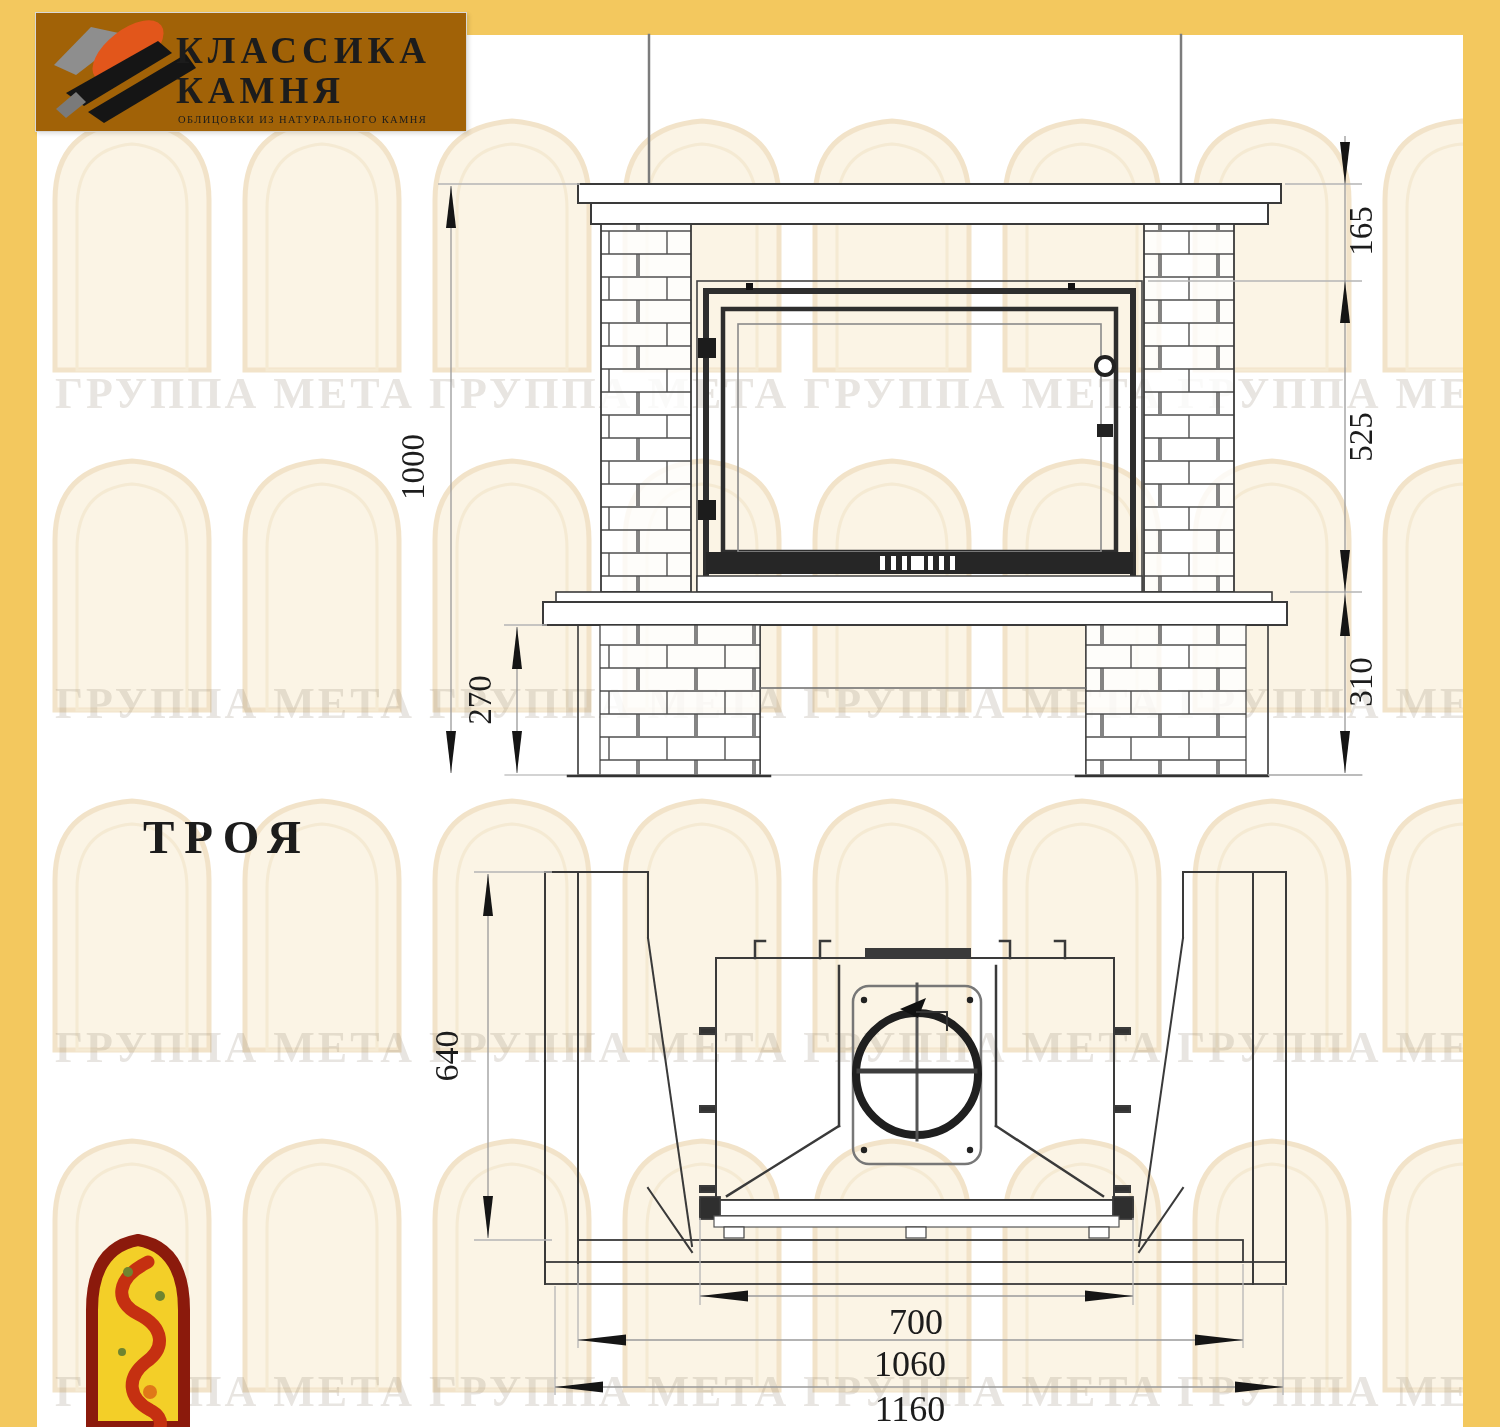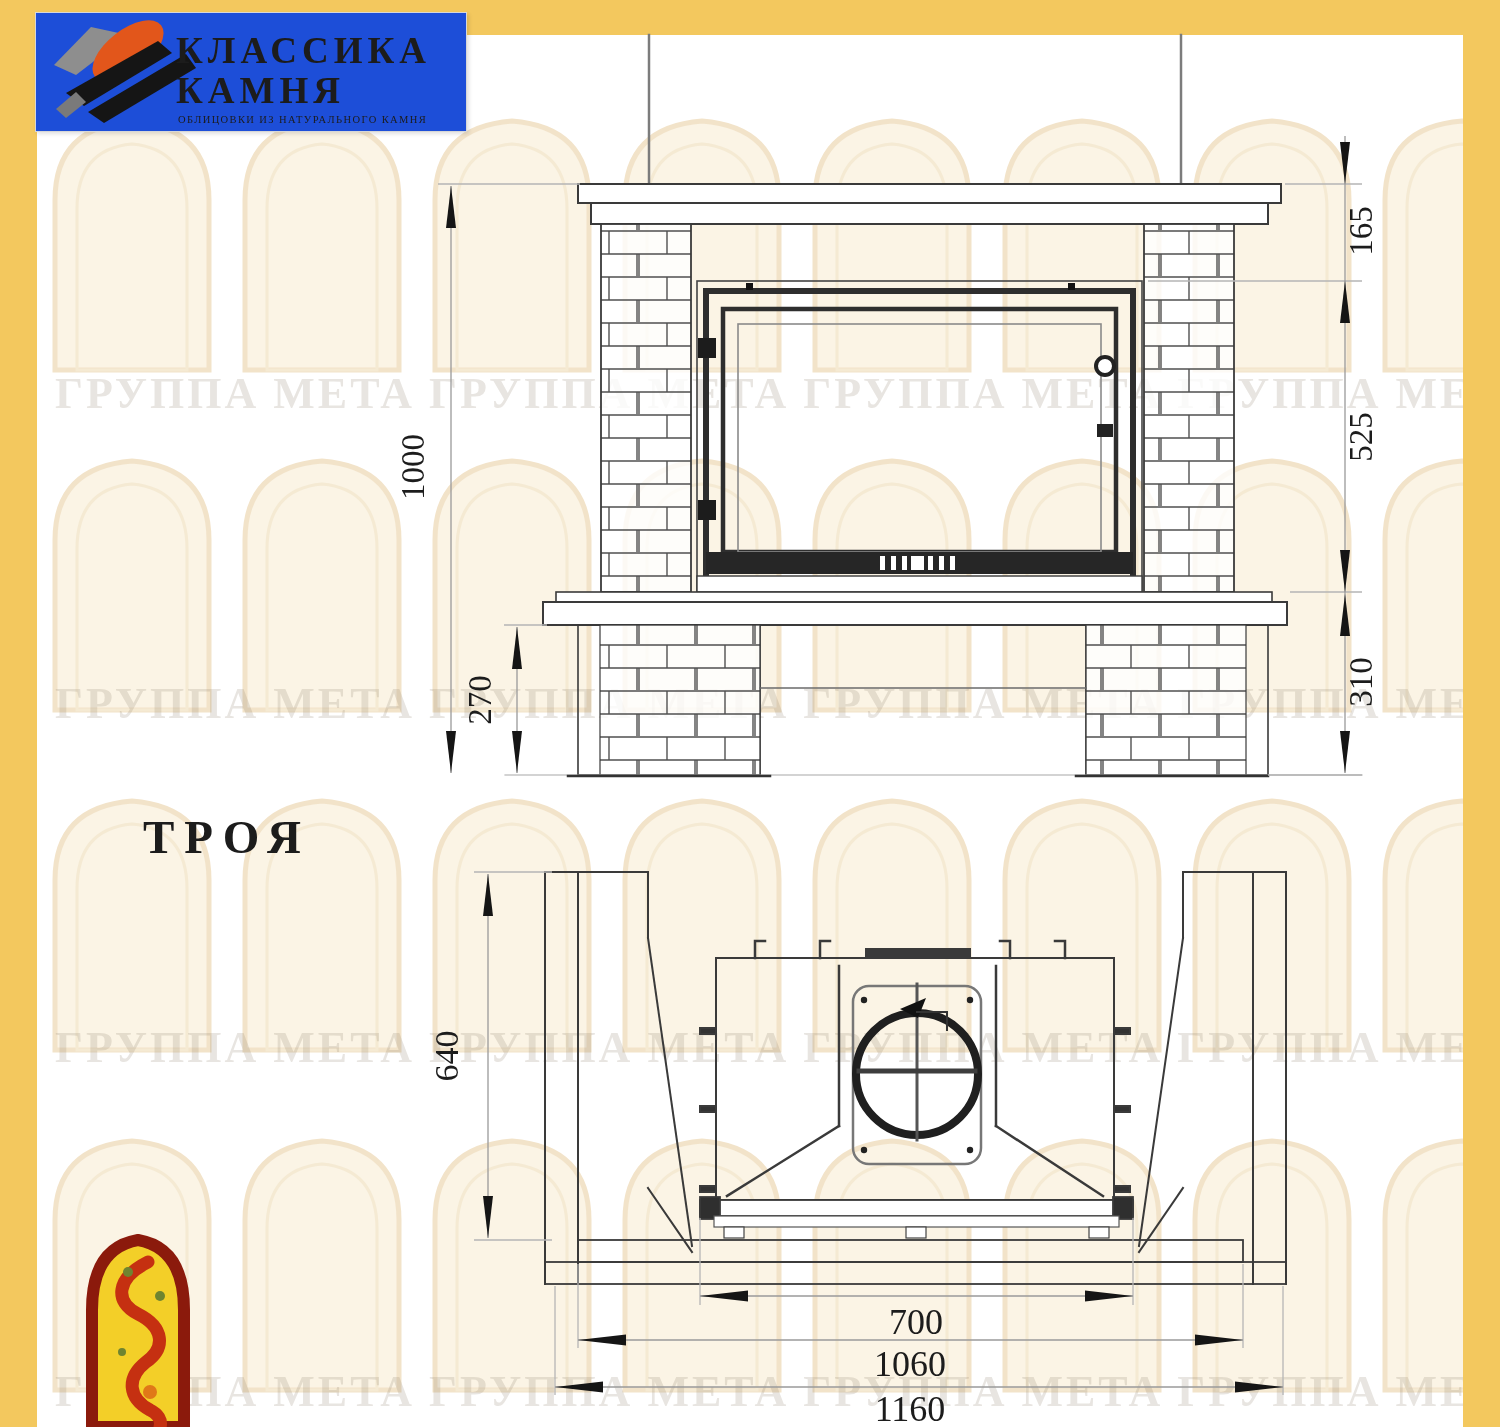--- a/index.html
+++ b/index.html
@@ -6,21 +6,21 @@
   .stage{position:relative;width:1500px;height:1427px;background:#ffffff;overflow:hidden;
          font-family:"Liberation Serif", serif;}
   .band{position:absolute;background:#f3c85e;}
   .band-top{left:0;top:0;width:1500px;height:35px;}
   .band-left{left:0;top:0;width:37px;height:1427px;}
   .band-right{left:1463px;top:0;width:37px;height:1427px;}
   .arches-layer{position:absolute;left:37px;top:35px;}
   .wm-row{position:absolute;left:0;width:1500px;white-space:nowrap;overflow:hidden;
           font-weight:bold;font-size:44px;letter-spacing:3px;padding-left:55px;
           color:rgba(139,125,107,0.20);user-select:none;}
-  .logo-box{position:absolute;left:35px;top:12px;width:430px;height:118px;background:#1d4ed8;
+  .logo-box{position:absolute;left:35px;top:12px;width:430px;height:118px;background:#a16207;
             border:1px solid #d7d7d7;box-shadow:2px 2px 4px rgba(0,0,0,0.12);}
   .main-svg{position:absolute;left:0;top:0;}
   text{font-family:"Liberation Serif", serif;fill:#1c1c1c;}
 </style>
 </head>
 <body>
 
 <div class="stage">
 
   <svg class="arches-layer" width="1426" height="1392">

